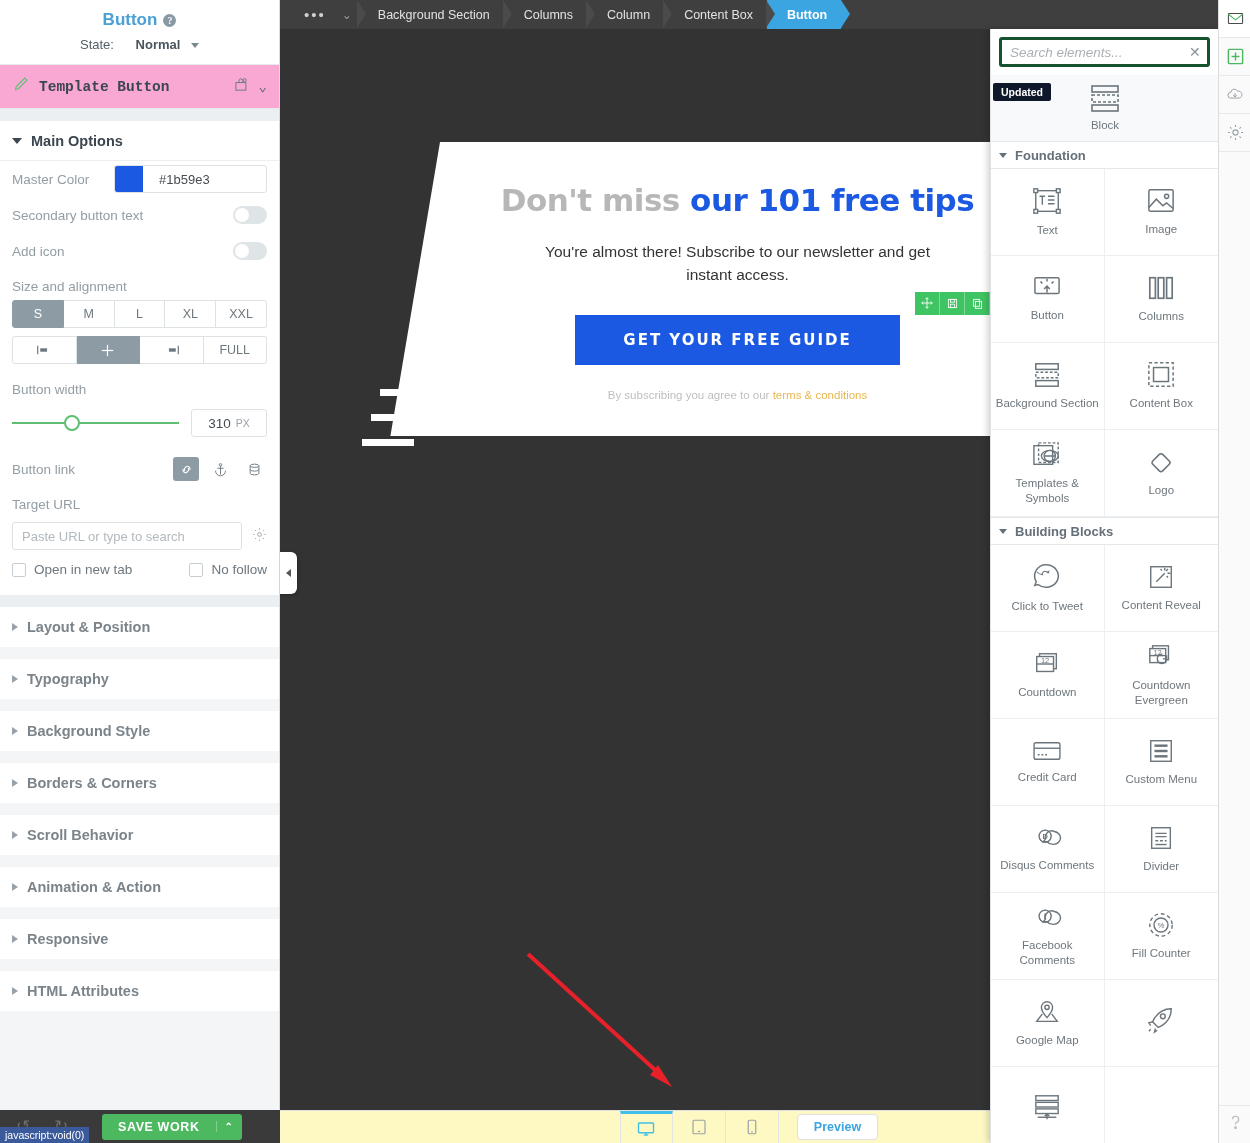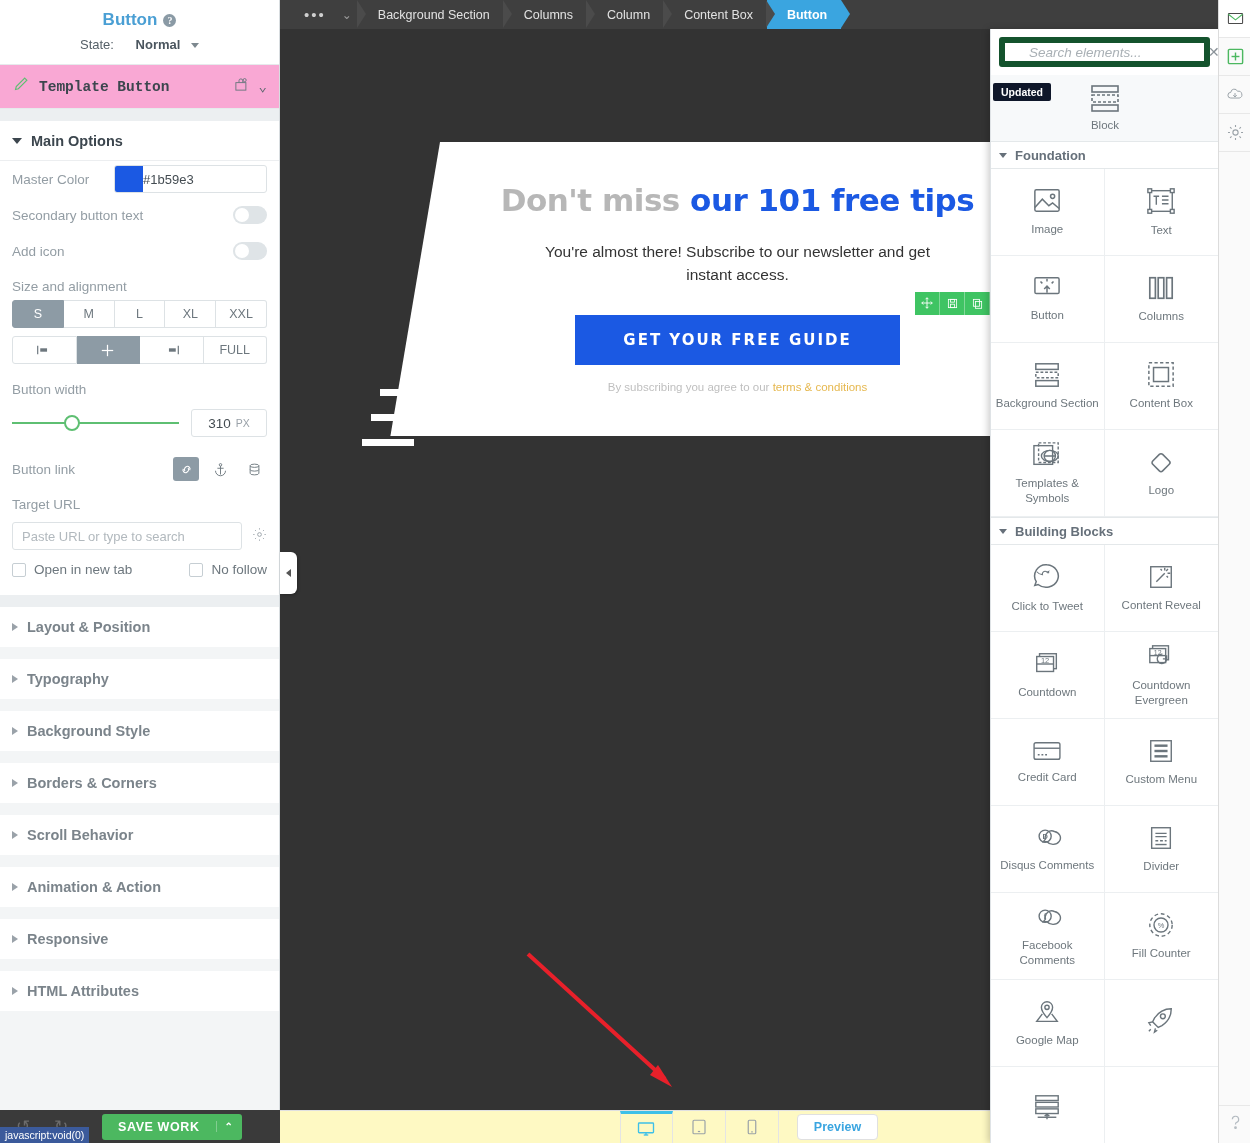--- a/index.html
+++ b/index.html
@@ -61,21 +61,21 @@
   .tri-right { width:0;height:0;border-top:4.5px solid transparent;border-bottom:4.5px solid transparent;border-left:6px solid #9aa2a9; }
 
   .lp-body { background: #fff; padding: 0 12px 10px; }
   .row { display: flex; align-items: center; min-height: 36px; }
   .row-lbl { font-size: 13.5px; color: #939da4; flex: 1; }
   .color-box {
     display: flex; align-items: center; border: 1px solid #dde2e5; border-radius: 3px;
     overflow: hidden; width: 153px; height: 28px; background: #fff;
   }
   .color-swatch { width: 28px; height: 26px; }
-  .color-hex { font-size: 13px; color: #444c52; padding-left: 0; }
+  .color-hex { font-size: 13px; color: #444c52; padding-left: 16px; }
 
   .toggle {
     width: 34px; height: 18px; border-radius: 9px; background: #dfe4e7; position: relative;
   }
   .toggle i { position:absolute; left:2px; top:2px; width:14px;height:14px;border-radius:50%;background:#fff; }
 
   .grp-lbl { font-size: 13.5px; color: #939da4; padding: 10px 0 6px; }
   .btn-group { display: flex; width: 100%; margin-bottom: 8px; }
   .btn-group > div {
     flex: 1; height: 28px; border: 1px solid #dde2e5; border-left: none;
@@ -216,21 +216,21 @@
   }
   .edit-toolbar {
     position: absolute; right: 0; top: -23px; height: 23px; display: flex;
     background: #3fc463;
   }
   .edit-toolbar > div {
     width: 25px; height: 23px; display: flex; align-items: center; justify-content: center;
     color: #fff; border-right: 1px solid rgba(255,255,255,.35); cursor: pointer;
   }
   .edit-toolbar > div:last-child { border-right: none; }
-  .fineprint { margin-top: 16px; font-size: 11.5px; color: #bfbfbf; }
+  .fineprint { margin-top: 24px; font-size: 11.5px; color: #bfbfbf; }
   .fineprint a { color: #e6b84f; text-decoration: none; }
   .popup-img {
     position: absolute; left: 900px; top: 136px; width: 172px; height: 323px;
     background: linear-gradient(#1281cf, #0d87d8);
     overflow: hidden;
   }
   .arrow-svg { position: absolute; left: 0; top: 0; width: 100%; height: 100%; pointer-events: none; }
 
   
   .bottom-bar {
@@ -251,22 +251,22 @@
   }
 
   
   .elements-panel {
     position: absolute; right: 32px; top: 29px; width: 228px; bottom: 0;
     background: #fff; border-left: 1px solid #dfe3e6; box-shadow: -2px 0 7px rgba(0,0,0,.2);
     overflow: hidden;
   }
   .search-wrap { padding: 8px; background: #fff; }
   .search-box {
-    display: flex; align-items: center; border: 6px solid #14532d; border-radius: 3px;
-    height: 30px; padding: 0 24px; background: #fff;
+    display: flex; align-items: center; border: 3px solid #14532d; border-radius: 3px;
+    height: 30px; padding: 0 8px; background: #fff;
   }
   .search-box input {
     flex: 1; border: none; outline: none; font-size: 13.5px; font-style: italic;
     color: #555; font-family: "Liberation Sans", sans-serif; background: transparent;
   }
   .search-box input::placeholder { color: #a9b0b5; font-style: italic; }
   .search-x { color: #8b9399; font-size: 14px; cursor: pointer; }
   .updated-row { position: relative; background: #f7f9fa; padding: 8px 0 10px; }
   .badge-updated {
     position: absolute; left: 2px; top: 8px; background: #0f172a; color: #fff;
@@ -638,43 +638,43 @@
     </div>
 
     <div id="groups">
         <div class="grp-head">
           <span class="tri-dn2"></span>
           <span class="gt">Foundation</span>
         </div>
         <div class="tile-grid">
           <div class="tile">
             <span class="ico">
-              <svg width="30" height="28" viewBox="0 0 32 30" fill="none" stroke="#6b757c" stroke-width="1.6">
-                <rect x="3" y="3" width="26" height="23" rx="1.5"></rect>
-                <circle cx="22" cy="10" r="2.2"></circle>
-                <path d="M3 22 L11 13 L18 20 L22 17 L29 23"></path>
-              </svg>
-            </span>
-            <span class="tl">Image</span>
-          </div>
-          <div class="tile">
-            <span class="ico">
               <svg width="30" height="30" viewBox="0 0 32 32" fill="none" stroke="#6b757c" stroke-width="1.5">
                 <rect x="4" y="5" width="24" height="22"></rect>
                 <rect x="2" y="3" width="4" height="4" fill="#fff"></rect>
                 <rect x="26" y="3" width="4" height="4" fill="#fff"></rect>
                 <rect x="2" y="25" width="4" height="4" fill="#fff"></rect>
                 <rect x="26" y="25" width="4" height="4" fill="#fff"></rect>
                 <path d="M8 11 h6 M11 11 v9 M17 11 h7 M17 15 h7 M17 19 h7"></path>
               </svg>
             </span>
             <span class="tl">Text</span>
           </div>
           <div class="tile">
             <span class="ico">
+              <svg width="30" height="28" viewBox="0 0 32 30" fill="none" stroke="#6b757c" stroke-width="1.6">
+                <rect x="3" y="3" width="26" height="23" rx="1.5"></rect>
+                <circle cx="22" cy="10" r="2.2"></circle>
+                <path d="M3 22 L11 13 L18 20 L22 17 L29 23"></path>
+              </svg>
+            </span>
+            <span class="tl">Image</span>
+          </div>
+          <div class="tile">
+            <span class="ico">
               <svg width="30" height="26" viewBox="0 0 32 28" fill="none" stroke="#6b757c" stroke-width="1.6">
                 <rect x="3" y="3" width="26" height="17" rx="1.5"></rect>
                 <path d="M16 19 v-7 M13 15 l3-3 3 3"></path>
                 <path d="M11 9 l-2-2 M21 9 l2-2 M16 7 v-3"></path>
               </svg>
             </span>
             <span class="tl">Button</span>
           </div>
           <div class="tile">
             <span class="ico">

